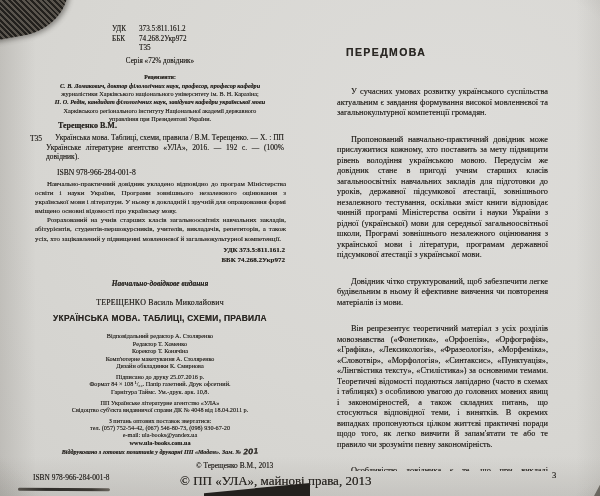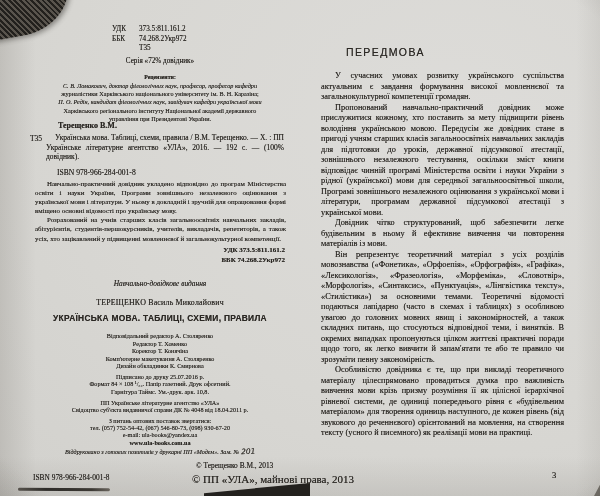--- a/index.html
+++ b/index.html
@@ -15,21 +15,21 @@
     background:
       linear-gradient(90deg, rgba(110,105,98,.20), rgba(0,0,0,0) 6%),
       linear-gradient(270deg, rgba(110,105,98,.10), rgba(0,0,0,0) 4%),
       linear-gradient(0deg, rgba(100,96,90,.14), rgba(0,0,0,0) 8%),
       radial-gradient(ellipse at 52% 50%, rgba(0,0,0,0) 92%, rgba(90,86,80,.10) 100%);
   }
   .txt{position:absolute;text-shadow:0 0 .35px rgba(43,40,36,.7);}
   .c{text-align:center;}
   .j{text-align:justify;}
   .b{font-weight:bold;}
-  .i{font-style:italic;}
+  .i{font-style:italic;font-weight:bold;}
 
   
   .corner-obj{
     position:absolute;left:-34px;top:-30px;width:104px;height:66px;
     background:repeating-linear-gradient(55deg,#22201d 0 2px,#59544d 2px 4px);
     border-radius:0 0 52px 6px / 0 0 44px 6px;
     transform:rotate(-10deg);
     box-shadow:2px 2px 5px rgba(40,38,34,.45);
   }
   .udk-top{left:112px;top:25px;font-size:7.2px;line-height:9.5px;}
@@ -56,26 +56,26 @@
   .printinfo span{display:block;}
   .publisher{left:35px;top:399px;width:250px;font-size:6.2px;line-height:7.4px;}
   .publisher span{display:block;}
   .orders{left:35px;top:417px;width:250px;font-size:6.2px;line-height:7.2px;}
   .orders span{display:block;}
   .orders .site{font-weight:bold;}
   .printed-note{left:20px;top:447px;width:280px;font-size:6.1px;}
   .hand{display:inline-block;font-family:"DejaVu Sans",sans-serif;font-size:7.5px;transform:rotate(-3deg);color:#3a3733;}
   .cr-author{left:196px;top:461px;font-size:7.4px;}
   .isbn-bottom{left:33px;top:473px;font-size:7.4px;}
-  .cr-pub{left:192px;top:473px;font-size:11px;}
+  .cr-pub{left:180px;top:473px;font-size:13px;}
 
   
-  .preface-head{left:346px;top:46px;font-size:10.5px;font-weight:normal;letter-spacing:1.4px;font-family:"Liberation Sans","DejaVu Sans",sans-serif;}
+  .preface-head{left:346px;top:46px;font-size:10.5px;font-weight:bold;letter-spacing:1.4px;font-family:"Liberation Sans","DejaVu Sans",sans-serif;}
   .preface-body{left:321px;top:71px;width:243px;height:400px;overflow:hidden;font-size:8.3px;line-height:10.5px;}
-  .preface-body p{margin:0;text-indent:14px;}
+  .preface-body p{margin:16px;text-indent:14px;}
   .pagenum{left:552px;top:470px;font-size:8.5px;}
 
   
   .strip-left{
     position:absolute;left:18px;top:488px;width:92px;height:3px;
     background:linear-gradient(90deg,#56524c,#2e2c29 30%,#3c3934 80%,#6a655e);
     border-radius:2px;transform:rotate(.4deg);
   }
   .wedge-mid{
     position:absolute;left:204px;top:483px;width:106px;height:13px;background:#23211e;

